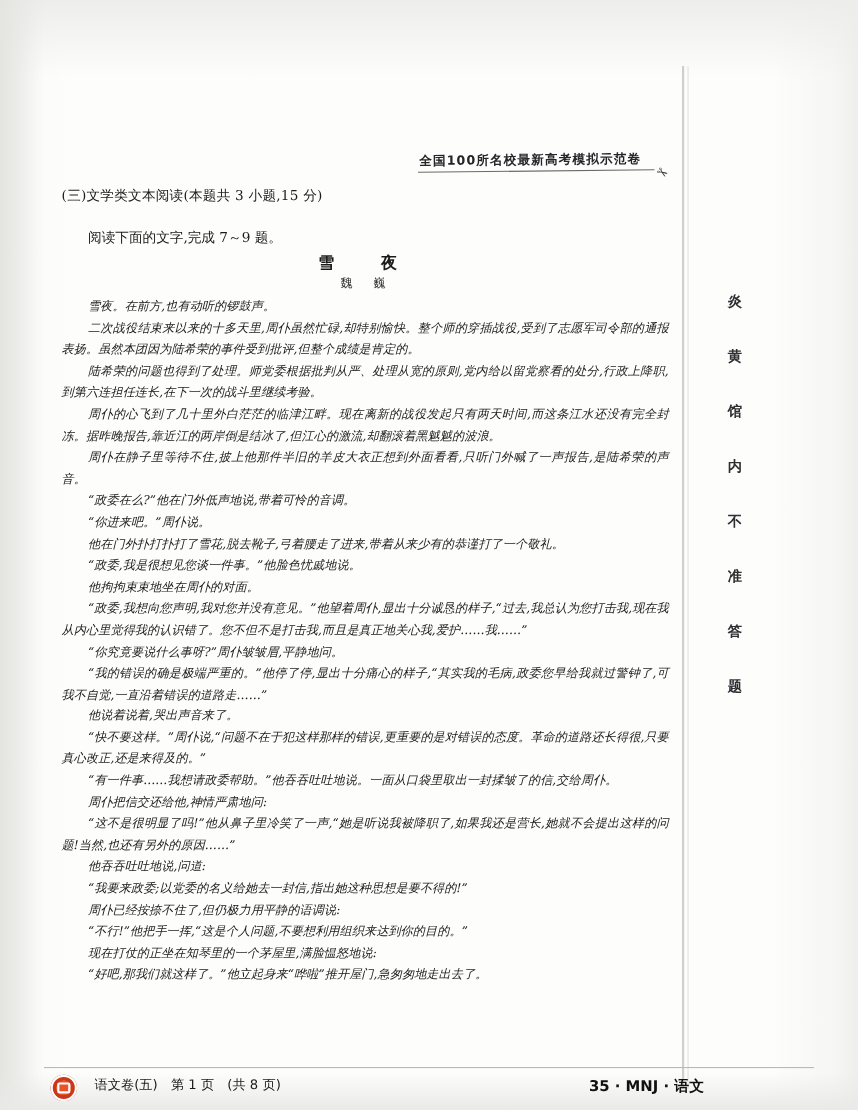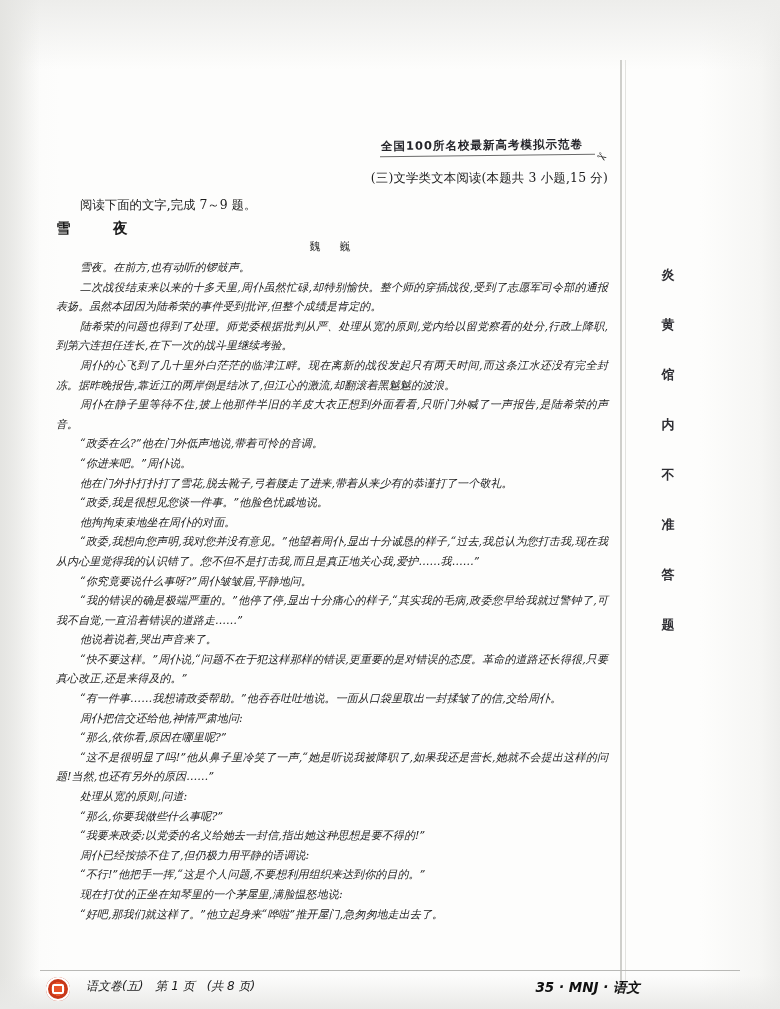--- a/index.html
+++ b/index.html
@@ -37,27 +37,27 @@
   }
   .corner-mark{
     position:absolute;left:597px;top:150px;font-size:12px;color:#3a3a3a;transform:rotate(35deg);
   }
 
   
   .doc{
     position:absolute;left:56px;top:168px;width:552px;
   }
   .sec-title{
-    font-size:12.4px;line-height:20px;margin:0 0 7px 0;letter-spacing:0.2px;text-align:right;
+    font-size:12.4px;line-height:20px;margin:0 0 18px 0;letter-spacing:0.2px;
   }
   .sub-line{
     font-size:12.4px;line-height:20px;margin:0 0 4px 0;text-indent:24px;
   }
   .piece-title{
-    text-align:left;font-size:14.5px;letter-spacing:14px;margin:4px 0 1px 0;font-weight:bold;
+    text-align:center;font-size:14.5px;letter-spacing:14px;margin:4px 0 1px 0;font-weight:bold;
   }
   .piece-author{
     text-align:center;font-size:11px;letter-spacing:4px;margin:0 0 4px 0;color:#2a2a2a;
   }
   p.para{
     font-size:11px;line-height:19.6px;margin:0;text-indent:24px;
     text-align:justify;letter-spacing:0.1px;font-style:italic;
   }
 
   
@@ -68,21 +68,21 @@
     font-size:13px;color:#2e2e33;
     letter-spacing:0px;
     line-height:50px;
     text-align:center;
     font-weight:bold;
   }
   .vert span{display:block;}
 
   
   .footer{
-    position:absolute;left:0;bottom:0;width:696px;height:42px;font-style:italic;
+    position:absolute;left:0;bottom:0;width:696px;height:42px;
   }
   .foot-rule{position:absolute;left:40px;bottom:38px;width:700px;height:1px;background:#b9b9b6;}
   .foot-left{
     position:absolute;left:86px;bottom:14px;
     font-family:"DejaVu Sans","Liberation Sans",sans-serif;
     font-size:12px;color:#1b1b1b;white-space:nowrap;
   }
   .foot-right{
     position:absolute;right:56px;bottom:12px;
     font-family:"DejaVu Sans","Liberation Sans",sans-serif;
@@ -128,24 +128,22 @@
     <p class="para">他在门外扑打扑打了雪花,脱去靴子,弓着腰走了进来,带着从来少有的恭谨打了一个敬礼。</p>
     <p class="para">“政委,我是很想见您谈一件事。”他脸色忧戚地说。</p>
     <p class="para">他拘拘束束地坐在周仆的对面。</p>
     <p class="para">“政委,我想向您声明,我对您并没有意见。”他望着周仆,显出十分诚恳的样子,“过去,我总认为您打击我,现在我从内心里觉得我的认识错了。您不但不是打击我,而且是真正地关心我,爱护……我……”</p>
     <p class="para">“你究竟要说什么事呀?”周仆皱皱眉,平静地问。</p>
     <p class="para">“我的错误的确是极端严重的。”他停了停,显出十分痛心的样子,“其实我的毛病,政委您早给我就过警钟了,可我不自觉,一直沿着错误的道路走……”</p>
     <p class="para">他说着说着,哭出声音来了。</p>
     <p class="para">“快不要这样。”周仆说,“问题不在于犯这样那样的错误,更重要的是对错误的态度。革命的道路还长得很,只要真心改正,还是来得及的。”</p>
     <p class="para">“有一件事……我想请政委帮助。”他吞吞吐吐地说。一面从口袋里取出一封揉皱了的信,交给周仆。</p>
     <p class="para">周仆把信交还给他,神情严肃地问:</p>
-    <p class="para">“那么,依你看,原因在哪里呢?”</p>
     <p class="para">“这不是很明显了吗!”他从鼻子里冷笑了一声,“她是听说我被降职了,如果我还是营长,她就不会提出这样的问题!当然,也还有另外的原因……”</p>
-    <p class="para">处理从宽的原则,问道:</p>
-    <p class="para">“那么,你要我做些什么事呢?”</p>
+    <p class="para">他吞吞吐吐地说,问道:</p>
     <p class="para">“我要来政委;以党委的名义给她去一封信,指出她这种思想是要不得的!”</p>
     <p class="para">周仆已经按捺不住了,但仍极力用平静的语调说:</p>
     <p class="para">“不行!”他把手一挥,“这是个人问题,不要想利用组织来达到你的目的。”</p>
     <p class="para">现在打仗的正坐在知琴里的一个茅屋里,满脸愠怒地说:</p>
     <p class="para">“好吧,那我们就这样了。”他立起身来“哗啦”推开屋门,急匆匆地走出去了。</p>
 
   </div>
 
   <div class="vert">
     <span>炎</span>

